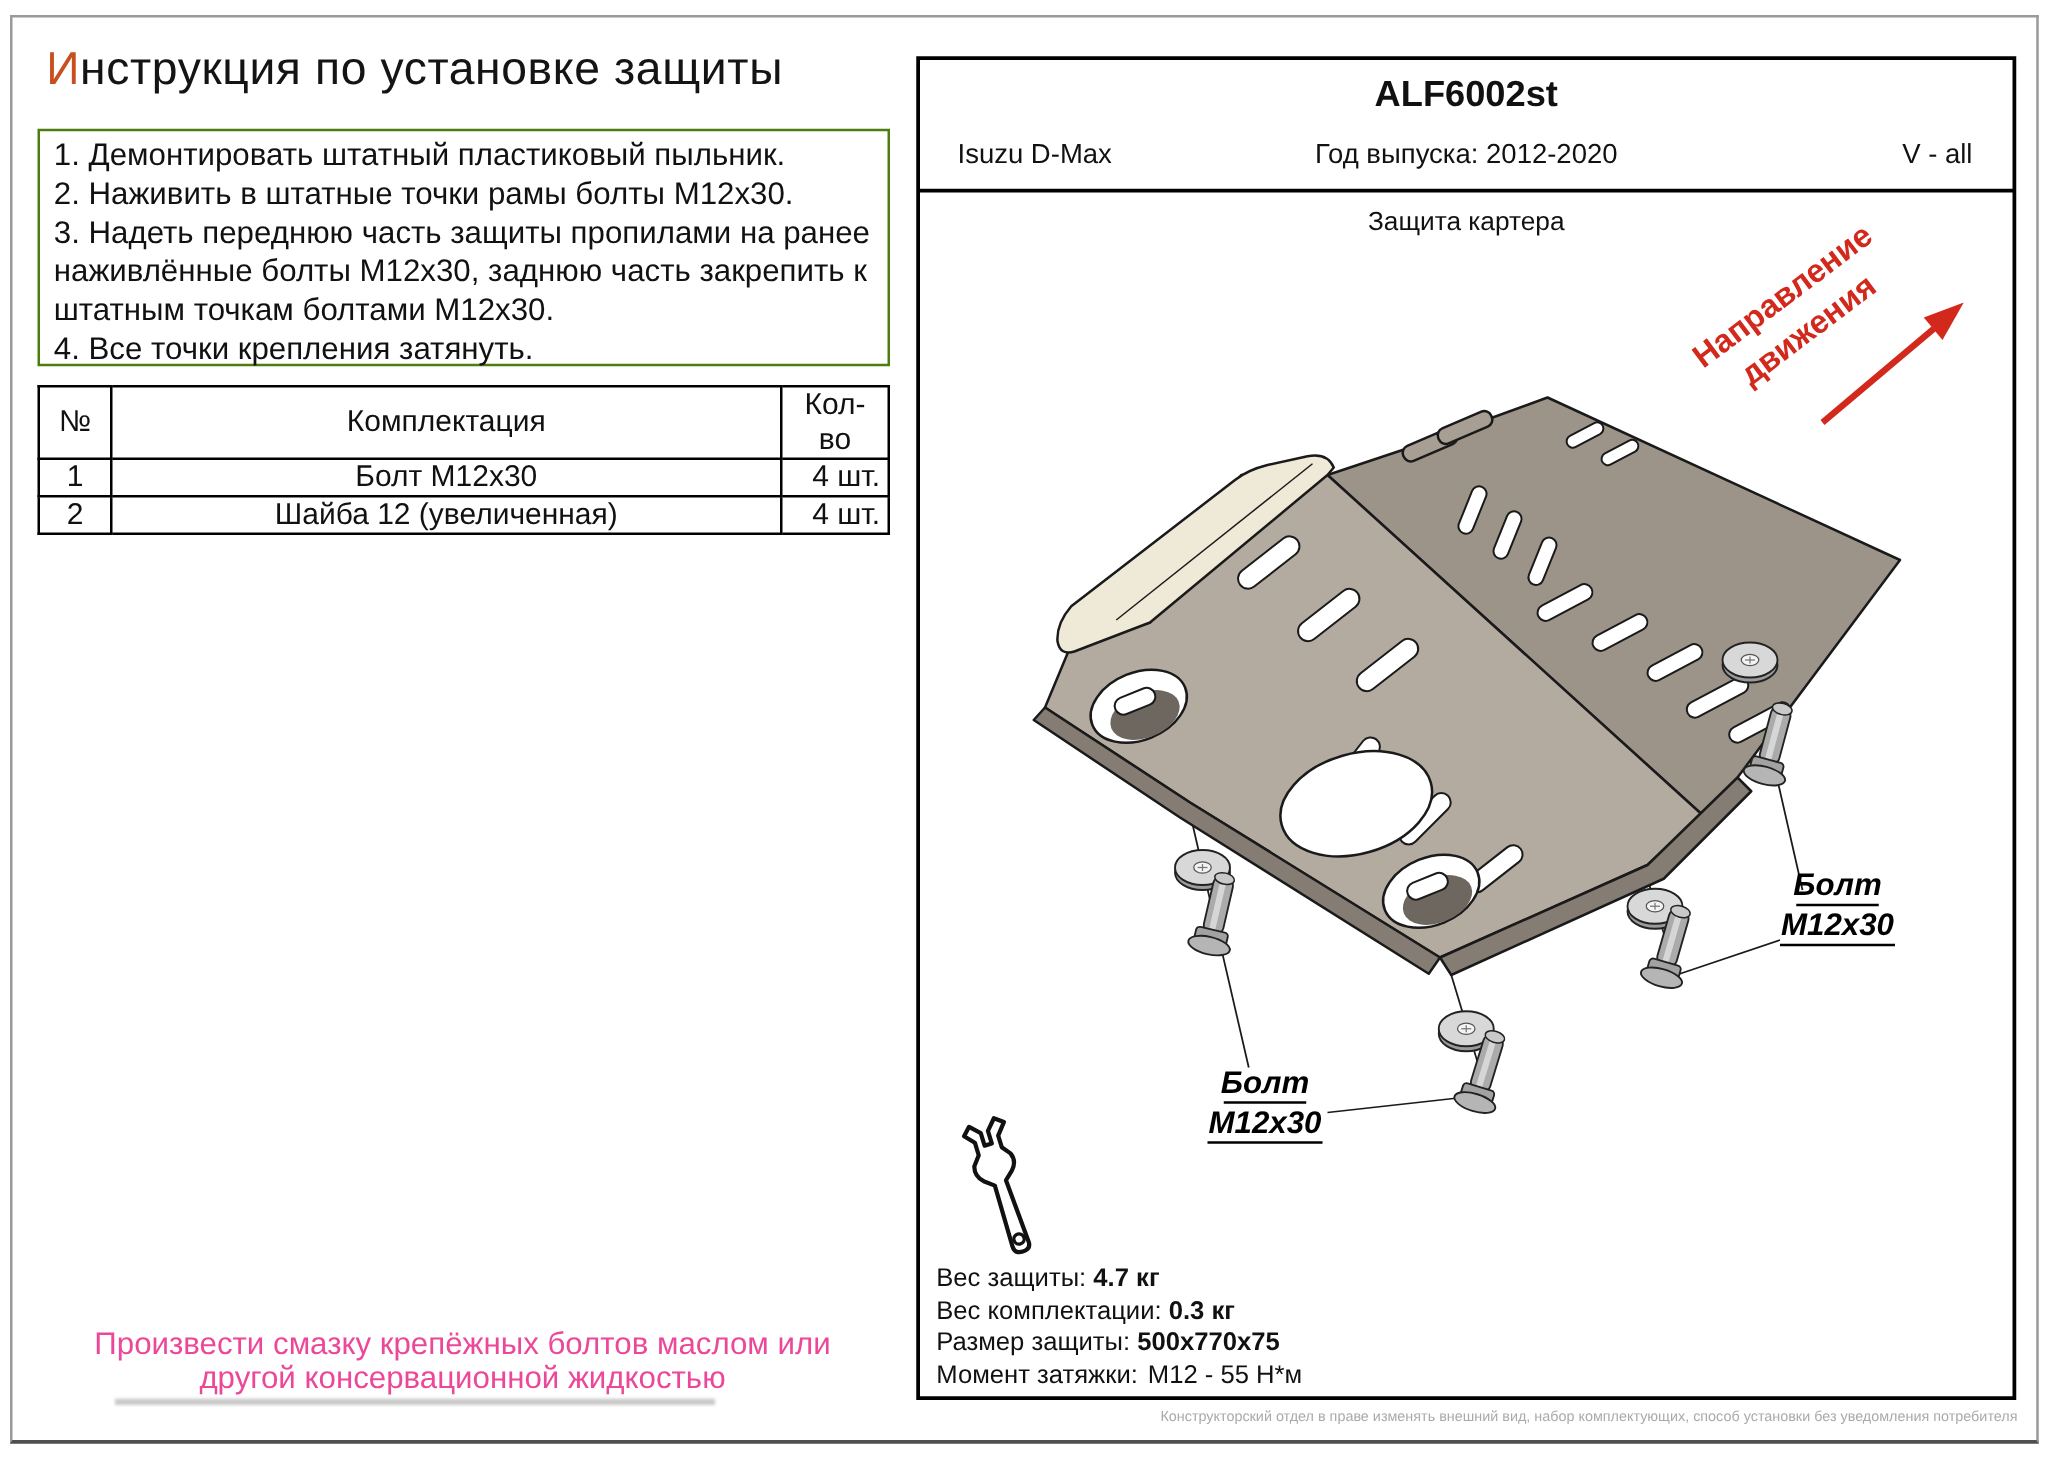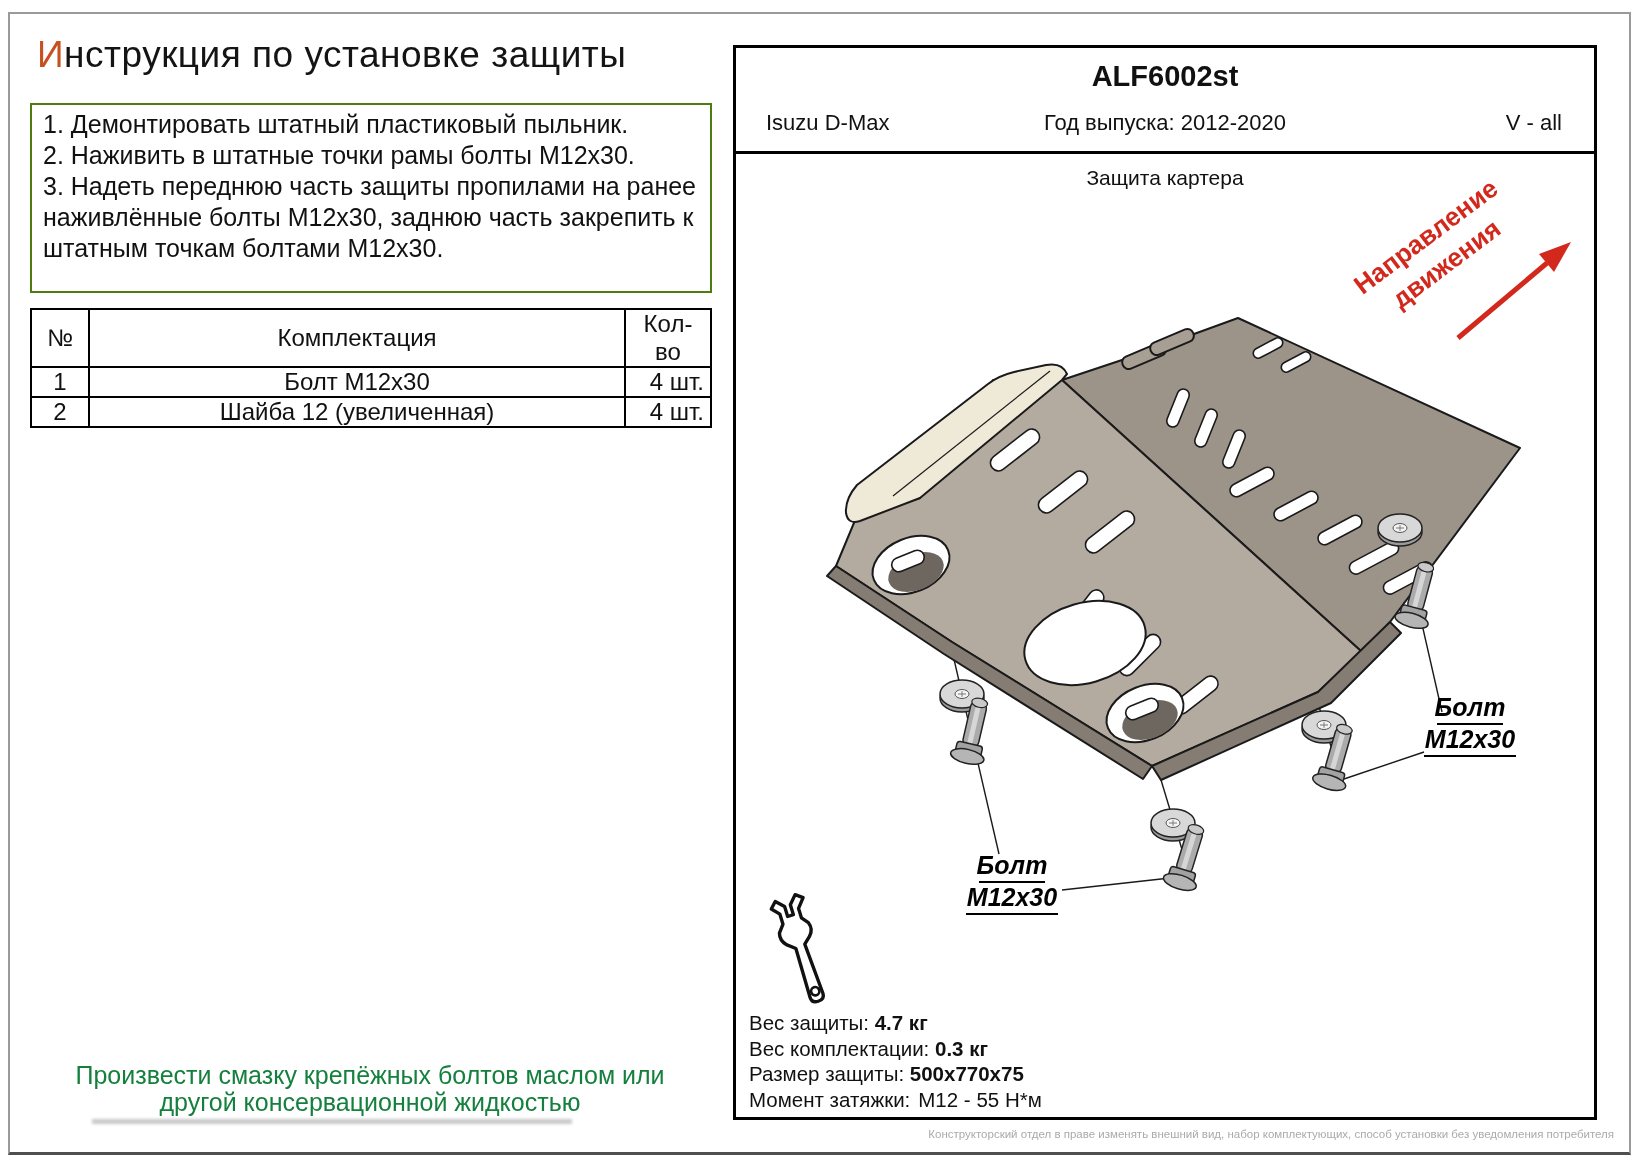--- a/index.html
+++ b/index.html
@@ -25,30 +25,31 @@
     position:absolute;left:30px;top:308px;width:682px;border-collapse:collapse;
     font-size:24px;
   }
   .parts-table th,.parts-table td{border:2px solid #000;padding:0 6px;height:28px;}
   .parts-table th{font-weight:normal;text-align:center;}
   .col-num{width:44px;text-align:center;}
   .col-name{text-align:center;padding-left:9px;}
   .col-qty{width:72px;text-align:right;padding-right:7px;}
   .lube-note{
     position:absolute;left:40px;top:1062px;width:660px;text-align:center;
-    font-size:25px;line-height:27px;color:#15803d;
+    font-size:25px;line-height:27px;color:#ec4899;
   }
   .smudge{
     position:absolute;left:92px;top:1119px;width:480px;height:5px;
     background:#c9c9c9;filter:blur(1.4px);
   }
   
   .sheet{
     position:absolute;left:733px;top:45px;width:858px;height:1069px;
     border:3px solid #000;
+    padding-left:16px;
   }
   .sheet-code{
     position:absolute;left:0;right:0;top:12px;text-align:center;
     font-size:29px;font-weight:bold;
   }
   .sheet-row{position:absolute;left:0;right:0;top:62px;height:32px;font-size:22px;}
   .sheet-model{position:absolute;left:30px;}
   .sheet-years{position:absolute;left:0;right:0;text-align:center;}
   .sheet-version{position:absolute;right:32px;}
   .sheet-divider{position:absolute;left:-1px;right:-1px;top:103px;border-top:3px solid #000;}
@@ -70,20 +71,21 @@
 
 <div class="page">
   <div class="page-frame"></div>
 
   <div class="doc-title"><span class="first">И</span><span>нструкция по установке защиты</span></div>
 
   <div class="instruction-box">
     <div>1. Демонтировать штатный пластиковый пыльник.</div>
     <div>2. Наживить в штатные точки рамы болты М12х30.</div>
     <div>3. Надеть переднюю часть защиты пропилами на ранее наживлённые болты М12х30, заднюю часть закрепить к штатным точкам болтами М12х30.</div>
+    <div>4. Все точки крепления затянуть.</div>
   </div>
 
   <table class="parts-table">
     <tbody>
         <tr>
       <th class="col-num">№</th>
       <th class="col-name">Комплектация</th>
       <th class="col-qty">Кол-во</th>
     </tr>
     <tr>

